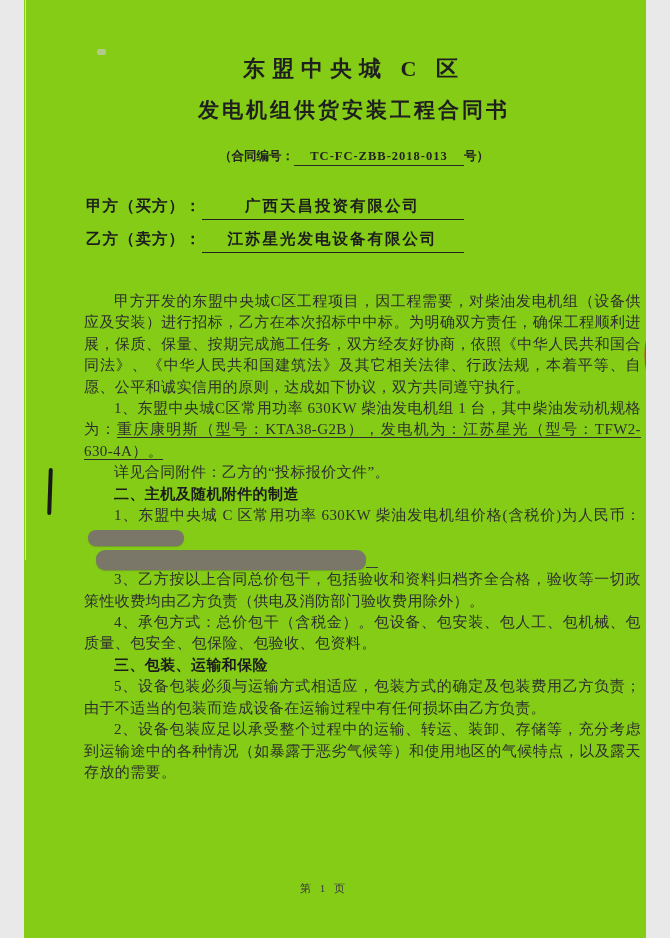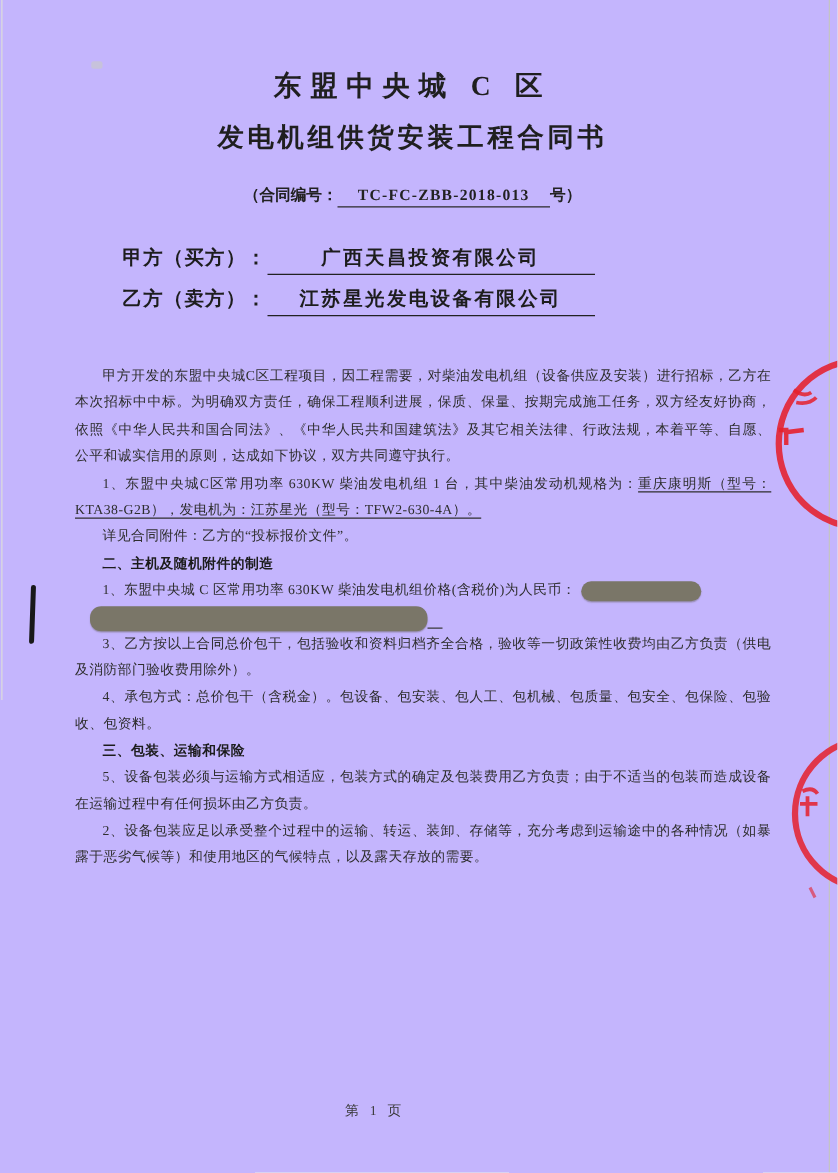--- a/index.html
+++ b/index.html
@@ -1,44 +1,44 @@
 <!DOCTYPE html>
 <html><head>
 <meta charset="utf-8">
 <style>
   html,body{margin:0;padding:0;background:#e9e9e9;}
   .page{
-    position:relative;width:670px;height:938px;margin:0 auto;
-    background:#c4b5fd;overflow:hidden;color:#2b2b2b;
+    position:relative;width:622px;height:938px;margin:0 auto;
+    background:#84cc16;overflow:hidden;color:#2b2b2b;
     font-family:"Liberation Serif","DejaVu Serif",serif;
   }
   
   .edge-left{position:absolute;left:1px;top:0;width:1px;height:560px;background:#dcdcdc;}
   .edge-right{position:absolute;left:663px;top:0;width:1px;height:938px;background:#c4c4c4;}
   .corner-smudge{position:absolute;left:73px;top:49px;width:9px;height:6px;background:#c9c9c9;opacity:.65;border-radius:2px;}
   .ink-mark{position:absolute;left:24px;top:468px;width:4px;height:47px;background:#191919;border-radius:2px;transform:rotate(2deg);}
 
   .title1{position:absolute;top:54px;left:0;width:660px;text-align:center;
     font-size:22px;font-weight:bold;letter-spacing:7px;color:#1f1f1f;}
   .title2{position:absolute;top:96px;left:0;width:660px;text-align:center;
     font-size:21px;font-weight:bold;letter-spacing:3px;color:#1f1f1f;}
 
   .contract-line{position:absolute;top:148px;left:0;width:660px;text-align:center;
     font-size:12.5px;font-weight:bold;color:#222;}
   .contract-no{display:inline-block;min-width:150px;border-bottom:1.5px solid #2a2a2a;
     padding:0 10px 1px 10px;text-align:center;letter-spacing:1px;}
 
-  .party{position:absolute;left:62px;font-size:15.5px;font-weight:bold;color:#1d1d1d;letter-spacing:1px;margin-left:36px;}
+  .party{position:absolute;left:62px;font-size:15.5px;font-weight:bold;color:#1d1d1d;letter-spacing:1px;}
   .party-a{top:196px;}
   .party-b{top:229px;}
   .party-name{display:inline-block;width:262px;text-align:center;
     border-bottom:1.6px solid #222;padding-bottom:2px;letter-spacing:2px;}
 
   .body-text{position:absolute;top:291px;left:60px;width:557px;
-    font-size:11px;line-height:21.4px;text-align:justify;letter-spacing:.4px;color:#2e2e2e;}
+    font-size:15px;line-height:21.4px;text-align:justify;letter-spacing:.4px;color:#2e2e2e;}
   .body-text p{margin:0;text-indent:2em;}
   .heading{font-weight:bold;color:#1c1c1c;}
   .u{text-decoration:underline;text-underline-offset:3px;}
 
   .redact{background:#7a7668;border-radius:9px;display:inline-block;vertical-align:middle;
     box-shadow:0 1px 1px rgba(90,88,75,.4);}
   .redact-1{width:96px;height:16px;margin-left:4px;}
   .redact-line{height:21.4px;position:relative;}
   .redact-2{width:270px;height:20px;margin-left:12px;margin-top:1px;}
   .redact-tail{display:inline-block;width:12px;border-bottom:1.5px solid #3a3a3a;vertical-align:bottom;margin-bottom:2px;}

